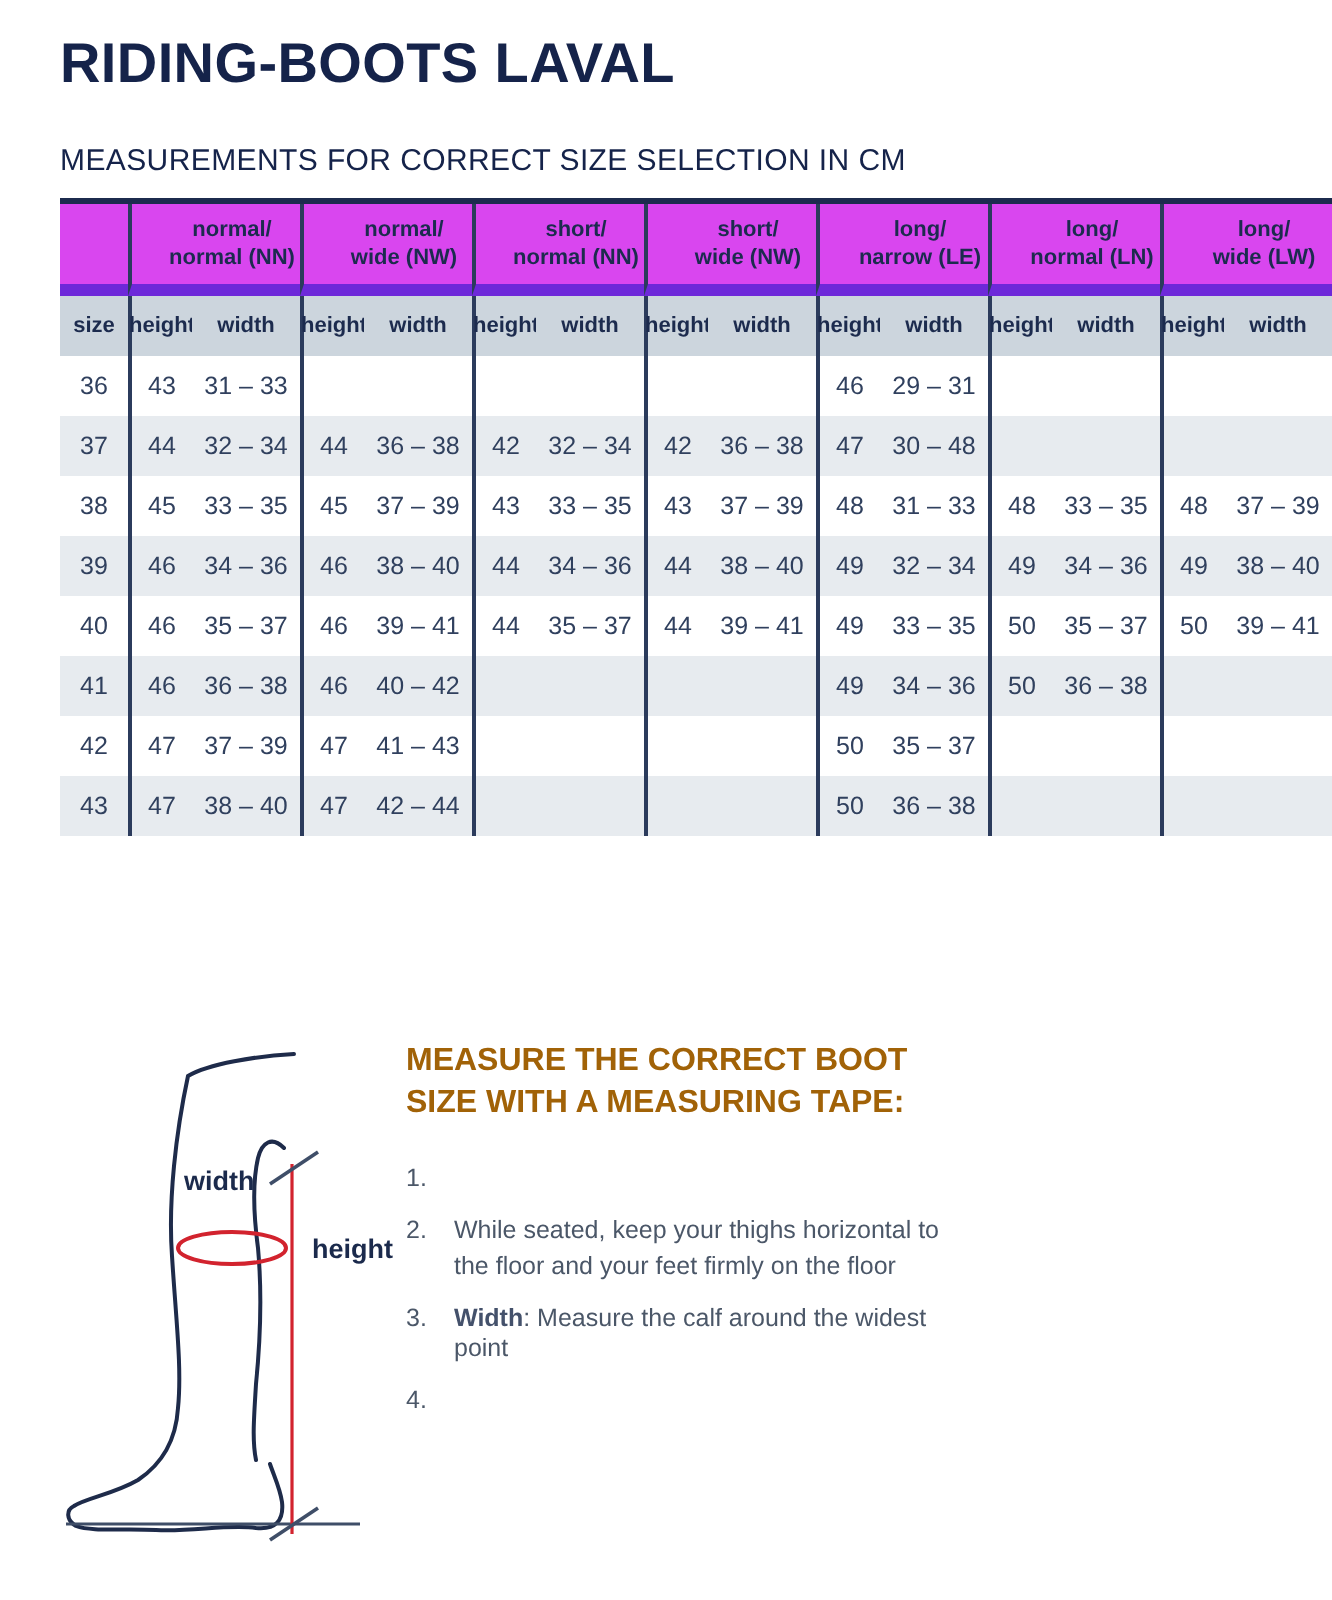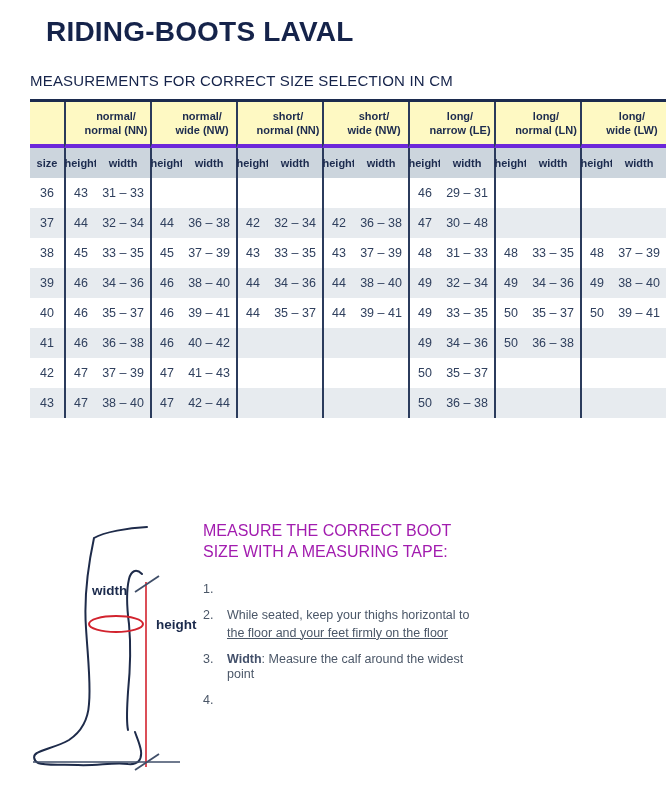--- a/index.html
+++ b/index.html
@@ -2,56 +2,56 @@
 <html><head>
 <meta charset="utf-8">
 <style>
   html,body{margin:0;padding:0;background:#ffffff;}
   .page{
     width:666px;height:800px;overflow:hidden;background:#ffffff;
     font-family:"Liberation Sans", sans-serif;position:relative;
     box-sizing:border-box;padding:0 0 0 30px;
   }
   h1{
-    margin:16px 0 0 16px;font-size:28px;letter-spacing:.2px;
+    margin:16px 0 0 0;font-size:28px;letter-spacing:.2px;
     color:#15234a;font-weight:bold;
   }
   h2{
     margin:24px 0 10px 0;font-size:15px;color:#15234a;font-weight:normal;
     letter-spacing:.2px;
   }
   
   .size-table{
     display:grid;
     grid-template-columns:34px repeat(7, 32px 54px);
     width:636px;
     border-top:3px solid #1c2b4e;
   }
   .c{display:flex;align-items:center;justify-content:center;box-sizing:border-box;}
-  .corner,.ghead{height:46px;background:#fef9c3;border-bottom:4px solid #6d28d9;padding-left:16px;}
+  .corner,.ghead{height:46px;background:#d946ef;border-bottom:6px solid #6d28d9;padding-left:16px;}
   .ghead{flex-direction:column;font-weight:bold;font-size:11px;color:#1c2b4e;line-height:1.3;text-align:center;}
   .ghead{grid-column:span 2;}
   .shead{height:30px;background:#ccd5dd;font-weight:bold;font-size:11px;color:#1c2b4e;text-align:center;}
   .cell{height:30px;font-size:12.5px;color:#30405e;background:#ffffff;}
   .cell.alt{background:#e7ebef;}
   .gb{border-left:2px solid #2b3b5c;}
   
   .measure-row{display:flex;margin-top:106px;}
   .illus{position:relative;width:173px;height:272px;flex:0 0 173px;}
   .lbl{position:absolute;font-size:13.5px;font-weight:bold;color:#1b2a4c;white-space:nowrap;}
   .lbl-width{left:62px;top:59px;}
   .lbl-height{left:126px;top:93px;}
   .measure-text{width:300px;padding-top:-2px;}
-  .measure-text h3{margin:-4px 0 0 0;font-size:16px;line-height:1.33;color:#a21caf;font-weight:normal;}
+  .measure-text h3{margin:-4px 0 0 0;font-size:16px;line-height:1.33;color:#a16207;font-weight:bold;}
   .steps{margin-top:19px;}
   .step{display:grid;grid-template-columns:24px 258px;margin-bottom:11px;}
   .num{font-size:12.5px;color:#4b5768;line-height:1.2;}
   .txt{font-size:12.5px;color:#4b5768;line-height:1.2;}
   .txt b{font-weight:bold;color:#44516b;}
-  .txt2{margin-top:3px;text-decoration:underline;}
+  .txt2{margin-top:3px;}
 </style>
 </head>
 <body>
 
 <div class="page">
 
   <h1>RIDING-BOOTS LAVAL</h1>
   <h2>MEASUREMENTS FOR CORRECT SIZE SELECTION IN CM</h2>
 
   <div class="size-table">

